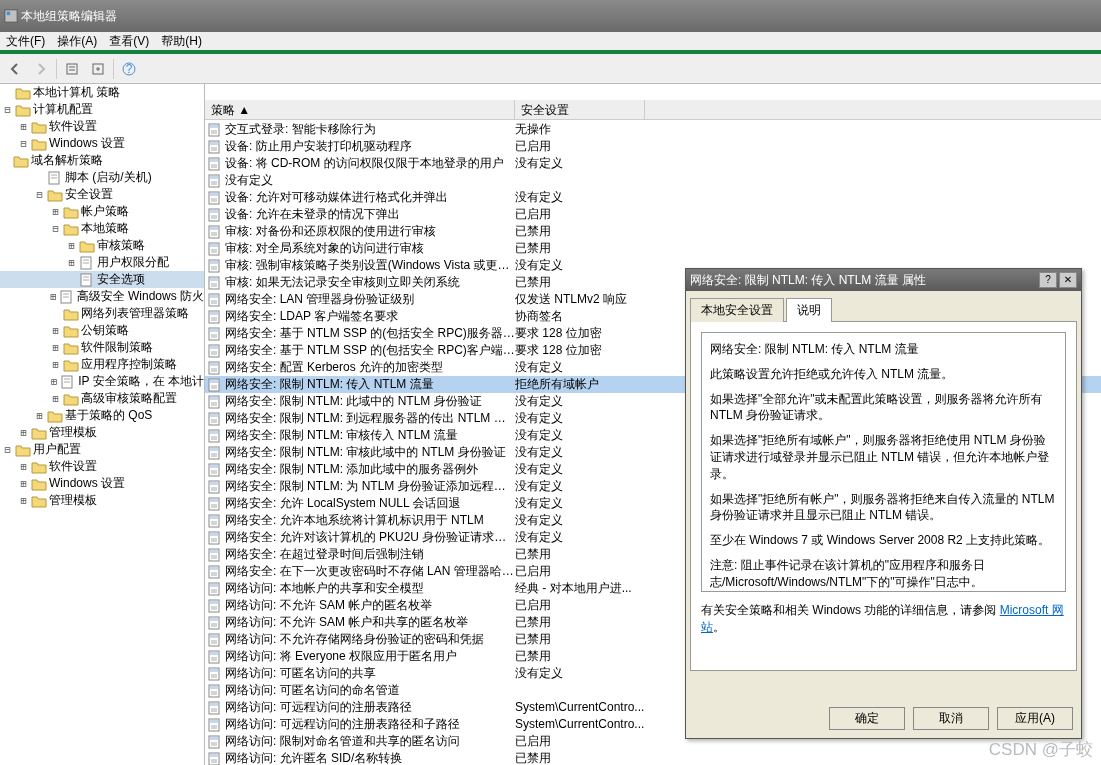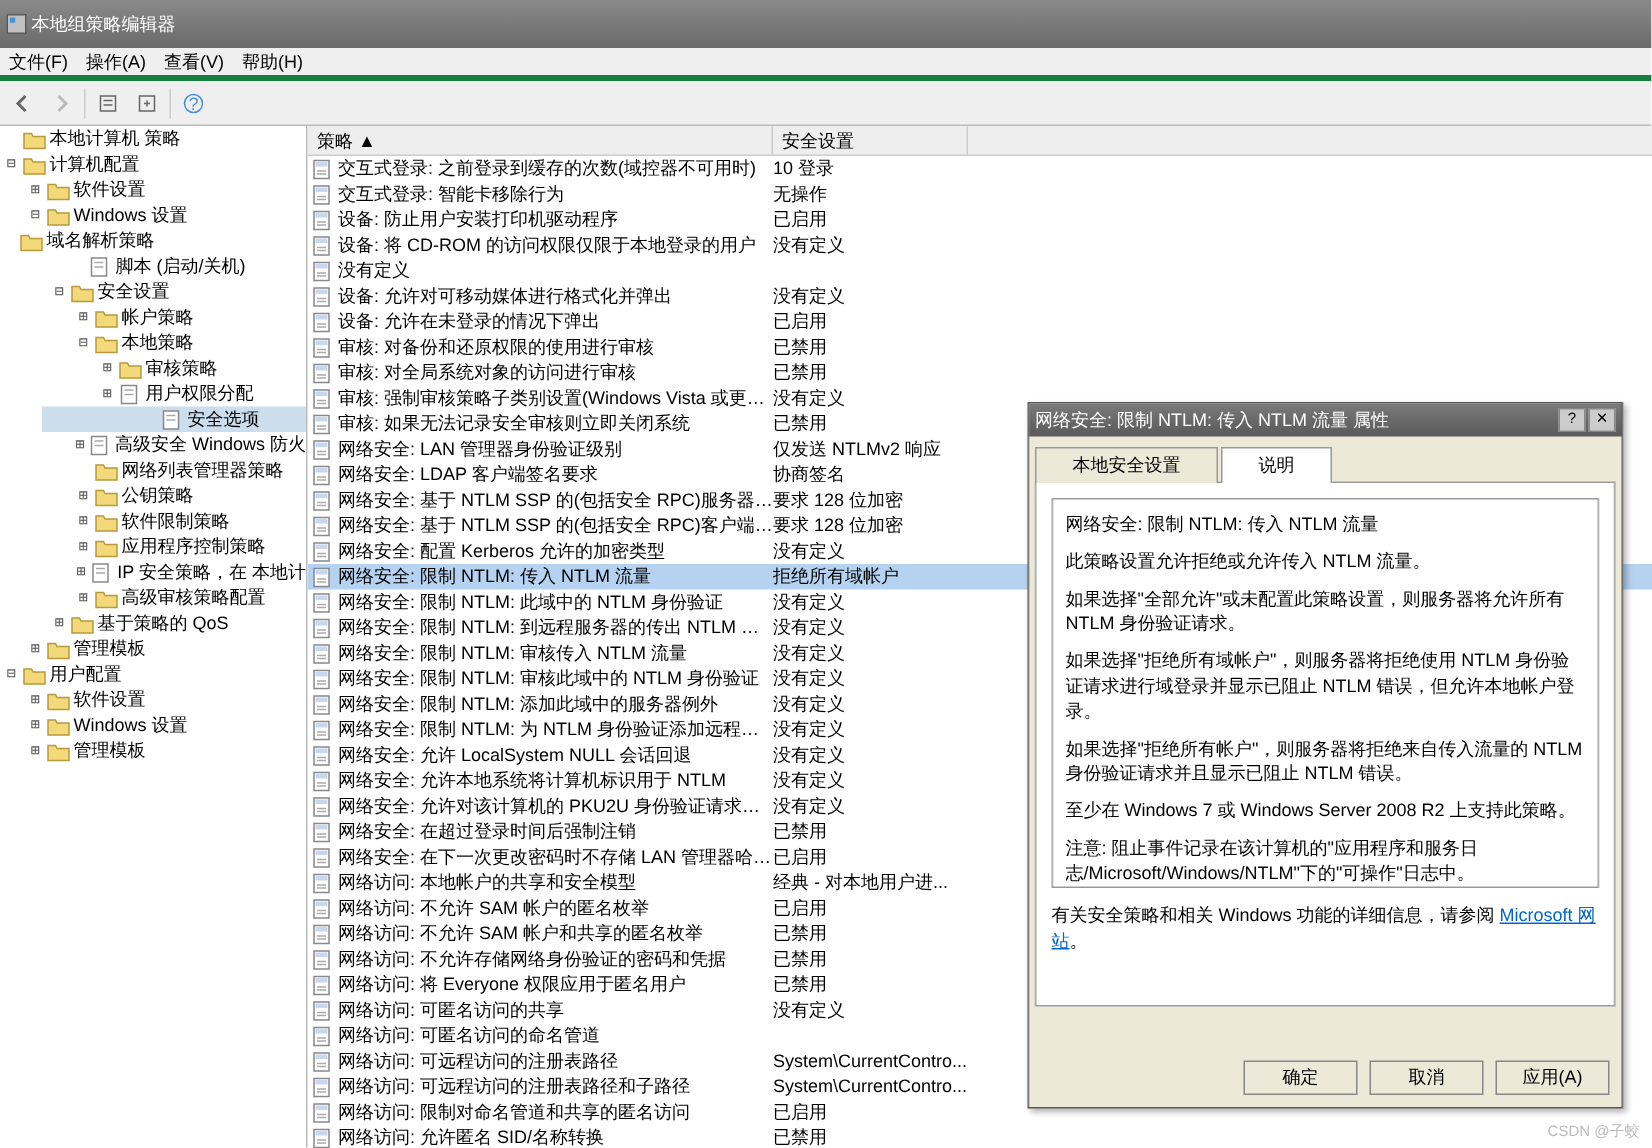--- a/index.html
+++ b/index.html
@@ -8,45 +8,45 @@
 .titlebar .ico { width:14px; height:14px; margin-right:3px; }
 .menubar { background:#efefef; border-bottom:4px solid #15803d; height:22px; display:flex; align-items:center; padding:0 6px; gap:12px; }
 .menubar span { cursor:default; }
 .toolbar { background:#efefef; border-bottom:1px solid #bbb; height:30px; display:flex; align-items:center; padding:0 4px; gap:4px; }
 .toolbtn { width:22px; height:22px; display:flex; align-items:center; justify-content:center; border:1px solid transparent; }
 .content { display:flex; height:calc(765px - 20px - 22px - 30px); }
 .tree-pane { width:205px; border-right:1px solid #bbb; overflow:auto; background:#fff; white-space:nowrap; }
 .tree-pane .node { display:flex; align-items:center; height:17px; line-height:17px; cursor:default; }
 .tree-pane .exp { width:11px; text-align:center; font-family:monospace; font-size:10px; color:#555; }
 .tree-pane .tico { width:16px; height:14px; margin:0 2px; }
-.tree-pane .sel { background:#cde;margin-left:28px; }
+.tree-pane .sel { background:#cde; }
 .list-pane { flex:1; overflow:auto; position:relative; background:#fff; }
-.list-header { display:flex; position:sticky; top:0; background:#eee; border-bottom:1px solid #ccc; height:20px; z-index:2; }
+.list-header { display:flex; position:sticky; top:16px; background:#eee; border-bottom:1px solid #ccc; height:20px; z-index:2; }
 .list-header div { border-right:1px solid #ccc; padding:2px 6px; }
 .col-policy { width:310px; }
 .col-setting { width:130px; }
 .list-rows { }
 .row { display:flex; height:17px; line-height:17px; align-items:center; cursor:default; }
 .row.sel { background:#b5d2f0; }
 .row .rico { width:16px; height:14px; margin:0 2px; flex-shrink:0; }
 .row .ptxt { width:290px; overflow:hidden; text-overflow:ellipsis; white-space:nowrap; }
 .row .stxt { width:140px; overflow:hidden; white-space:nowrap; }
 .dialog { position:absolute; left:685px; top:268px; width:397px; background:#ece9d8; border:1px solid #555; box-shadow:2px 2px 4px rgba(0,0,0,.3); z-index:10; }
 .dlg-title { background:linear-gradient(#7a7a7a,#5a5a5a); color:#fff; height:22px; display:flex; align-items:center; padding:0 4px; justify-content:space-between; font-weight:normal; }
 .dlg-title .winbtns { display:flex; gap:2px; }
 .dlg-title .wb { width:18px; height:16px; background:#ccc; border:1px solid #888; text-align:center; line-height:14px; font-size:10px; color:#000; }
 .tabs { display:flex; margin:6px 4px 0; }
-.tab { padding:3px 24px; background:#ece9d8; border:1px solid #999; border-bottom:none; margin-right:2px; position:relative; top:1px;text-align:center; }
+.tab { padding:3px 10px; background:#ece9d8; border:1px solid #999; border-bottom:none; margin-right:2px; position:relative; top:1px;text-align:center; }
 .tab.active { background:#fff; z-index:2; }
 .tabbody { margin:0 4px; background:#fff; border:1px solid #999; padding:10px; height:350px; overflow:auto; }
 .tabbody p { margin-bottom:8px; line-height:1.4; }
 .tabbody a { color:#0066cc; text-decoration:underline; }
 .dlg-btns { display:flex; justify-content:flex-end; gap:8px; padding:8px; }
 .dlg-btns button { width:76px; height:23px; background:#ece9d8; border:1px solid #888;margin-top:28px; }
-.watermark { position:absolute; right:8px; bottom:4px; color:#bbb; font-size:10px; z-index:20; }
+.watermark { position:absolute; right:8px; bottom:4px; color:#bbb; font-size:17px; z-index:20; }
 </style>
 </head>
 <body>
 
 <div class="titlebar">
   <svg class="ico" viewBox="0 0 16 16">
       <rect x="1" y="1" width="14" height="14" fill="#c0c0c0" stroke="#555"></rect>
       <rect x="3" y="3" width="4" height="4" fill="#4a90d9"></rect>
     </svg>
   <span>本地组策略编辑器</span>
@@ -123,21 +123,21 @@
           </svg></span>
         <span>Windows 设置</span>
       </div>
       <div class="node" style="">
         <span class="exp"></span>
         <span class="tico"><svg width="16" height="14" viewBox="0 0 16 14">
             <path d="M1 3h5l1 2h8v8H1z" fill="#f3d97a" stroke="#b89a3a"></path>
           </svg></span>
         <span>域名解析策略</span>
       </div>
-      <div class="node" style="padding-left: 46px;">
+      <div class="node" style="padding-left: 34px;">
         <span class="exp"></span>
         <span class="tico"><svg width="16" height="14" viewBox="0 0 16 14">
             <rect x="2" y="1" width="10" height="12" fill="#fff" stroke="#888"></rect>
             <line x1="4" y1="4" x2="10" y2="4" stroke="#aaa"></line>
             <line x1="4" y1="7" x2="10" y2="7" stroke="#aaa"></line>
           </svg></span>
         <span>脚本 (启动/关机)</span>
       </div>
       <div class="node" style="padding-left: 34px;">
         <span class="exp">⊟</span>

